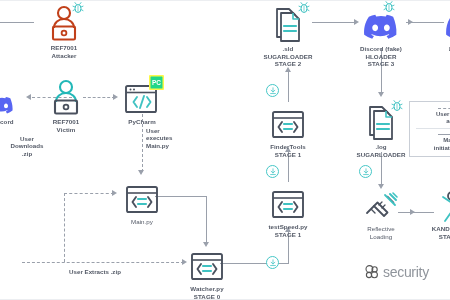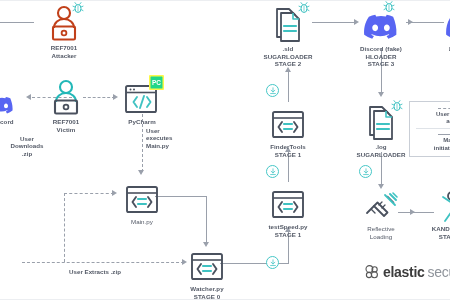--- a/index.html
+++ b/index.html
@@ -469,17 +469,16 @@
     </div>
   </div>
 
   <div class="brand" style="left:364px; top:264px;">
     <svg width="16" height="16" viewBox="0 0 16 16">
       <circle cx="5.4" cy="5" r="3.4" fill="none" stroke="#555" stroke-width="1.1"></circle>
       <circle cx="10.6" cy="5.4" r="2.6" fill="none" stroke="#555" stroke-width="1.1"></circle>
       <circle cx="5" cy="11" r="2.6" fill="none" stroke="#555" stroke-width="1.1"></circle>
       <circle cx="10.4" cy="10.8" r="3" fill="none" stroke="#555" stroke-width="1.1"></circle>
     </svg>
-    <span class="brand-elastic">elastic</span>
     <span class="brand-security">security</span>
   </div>
 
 </div>
 
 </body></html>

